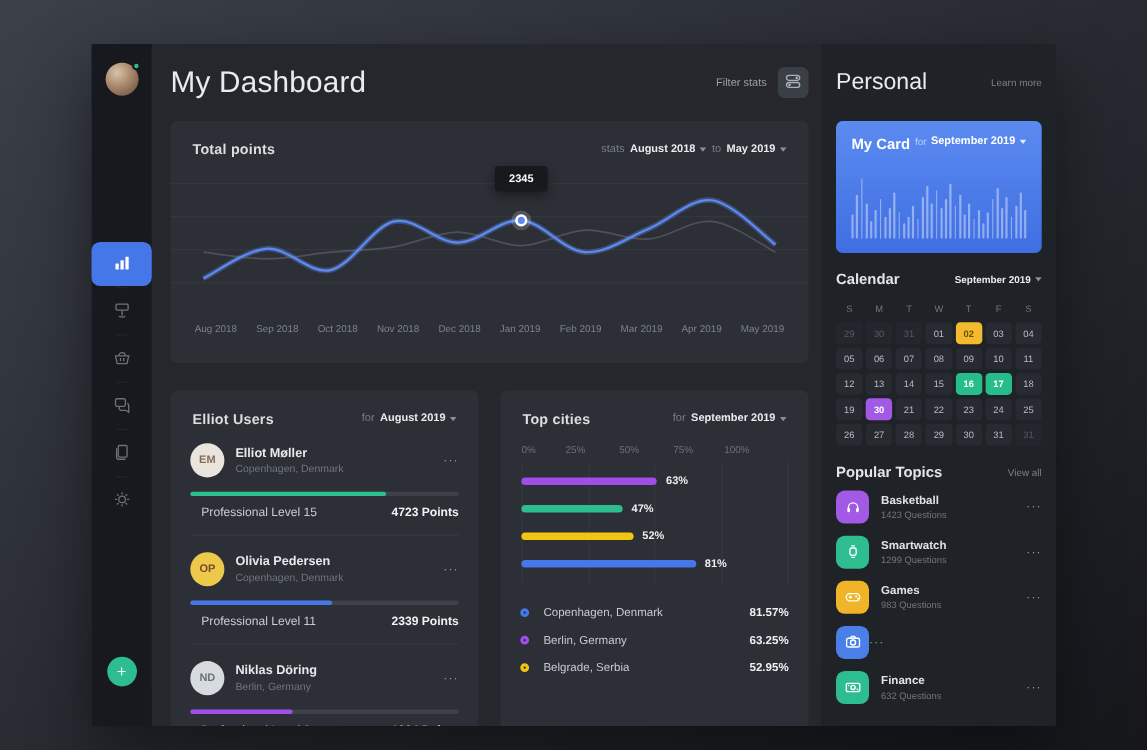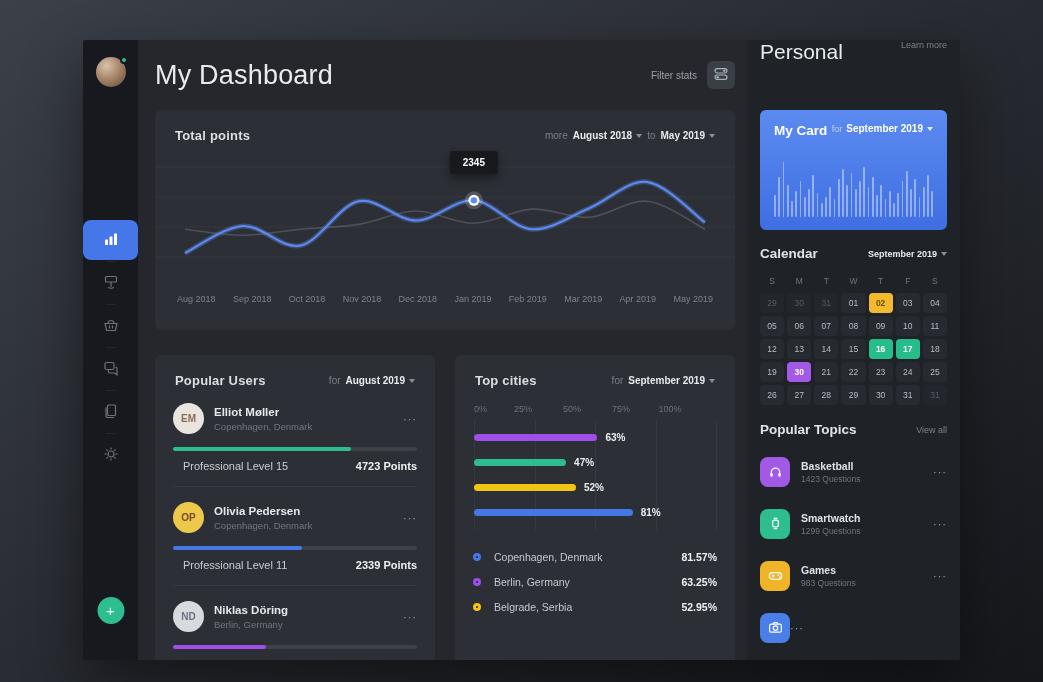--- a/index.html
+++ b/index.html
@@ -84,21 +84,21 @@
   .hbar { height:7px; border-radius:4px; }
   .bar-label { margin-left:8px; font-size:10px; font-weight:700; color:#eceef0; }
   .legend { margin:14px 18px 0; }
   .legend-row { display:flex; align-items:center; height:25px; }
   .ring { width:8px; height:8px; border-radius:50%; border:3px solid; background:#23262b; flex-shrink:0; }
   .legend-label { margin-left:13px; font-size:10.5px; color:#c6cacf; flex:1; }
   .legend-value { font-size:10.5px; font-weight:700; color:#eef0f2; }
 
   
   .rightpanel { width:213px; background:#1f2227; padding:0 13px; flex-shrink:0; }
-  .panel-header { height:70px; display:flex; align-items:flex-start; justify-content:space-between; }
+  .panel-header { height:70px; display:flex; align-items:center; justify-content:space-between; }
   .panel-header h1 { font-size:21px; font-weight:400; color:#e9ebee; }
   .link { font-size:9px; color:#7b818a; background:none; border:none; cursor:pointer; font-family:inherit; }
 
   .my-card { height:120px; border-radius:6px; padding:13px 14px;
     background:linear-gradient(180deg,#5b8bf0 0%,#3f6ee2 100%);
     display:flex; flex-direction:column; justify-content:space-between; cursor:pointer; }
   .my-card-head { display:flex; align-items:flex-start; justify-content:space-between; }
   .my-card-head h2 { font-size:13.5px; font-weight:700; color:#fff; }
   .mc-range { display:flex; align-items:center; gap:4px; font-size:9px; }
   .mc-for { color:rgba(255,255,255,.6); }
@@ -111,21 +111,21 @@
   .section-head h2 { font-size:13.5px; font-weight:700; color:#e2e4e8; }
   .cal-grid { margin-top:12px; display:grid; grid-template-columns:repeat(7,1fr); gap:3px; }
   .cal-dow { font-size:8.5px; color:#70767f; text-align:center; height:17px; line-height:17px; }
   .cal-cell { height:20px; border-radius:4px; background:#272a31; color:#b9bdc4; font-size:8.5px;
     display:flex; align-items:center; justify-content:center; cursor:pointer; }
   .cal-cell.muted { color:#565b63; background:#24262d; }
   .cal-cell.yellow { background:#f3ba2f; color:#6d4f00; font-weight:700; }
   .cal-cell.green { background:#27bd8b; color:#ffffff; font-weight:700; }
   .cal-cell.purple { background:#a259e6; color:#ffffff; font-weight:700; }
 
-  .topic-row { display:flex; align-items:center; margin-top:17px; height:35px; }
+  .topic-row { display:flex; align-items:center; margin-top:6px; height:35px; }
   .topic-icon { width:30px; height:30px; border-radius:8px; display:flex; align-items:center; justify-content:center; flex-shrink:0; }
   .topic-meta { margin-left:11px; flex:1; min-width:0; }
   .topic-name { font-size:10.5px; font-weight:700; color:#e0e2e6; }
   .topic-q { font-size:8.5px; color:#70767f; margin-top:2px; }
 </style>
 </head>
 <body>
 
 <div class="window">
 
@@ -208,21 +208,21 @@
             </svg>
           </span>
         </button>
       </div>
     </div>
 
     <section class="card total-card">
       <div class="card-head">
         <h2>Total points</h2>
         <div class="range">
-          <span class="muted">more</span>
+          <span class="muted">stats</span>
           <button class="period">
             <span>August 2018</span>
               <i class="caret"></i>
           </button>
           <span class="muted">to</span>
           <button class="period">
             <span>May 2019</span>
               <i class="caret"></i>
           </button>
         </div>
@@ -255,21 +255,21 @@
           <span>Mar 2019</span>
           <span>Apr 2019</span>
           <span>May 2019</span>
         </div>
     </section>
 
     <div class="cards-row">
 
       <section class="card">
         <div class="card-head">
-          <h2>Popular Users</h2>
+          <h2>Elliot Users</h2>
           <div class="for-range">
             <span class="muted">for</span>
             <button class="period">
               <span>August 2019</span>
                 <i class="caret"></i>
             </button>
           </div>
         </div>
         <div id="users-list">
             <div class="user-block">

